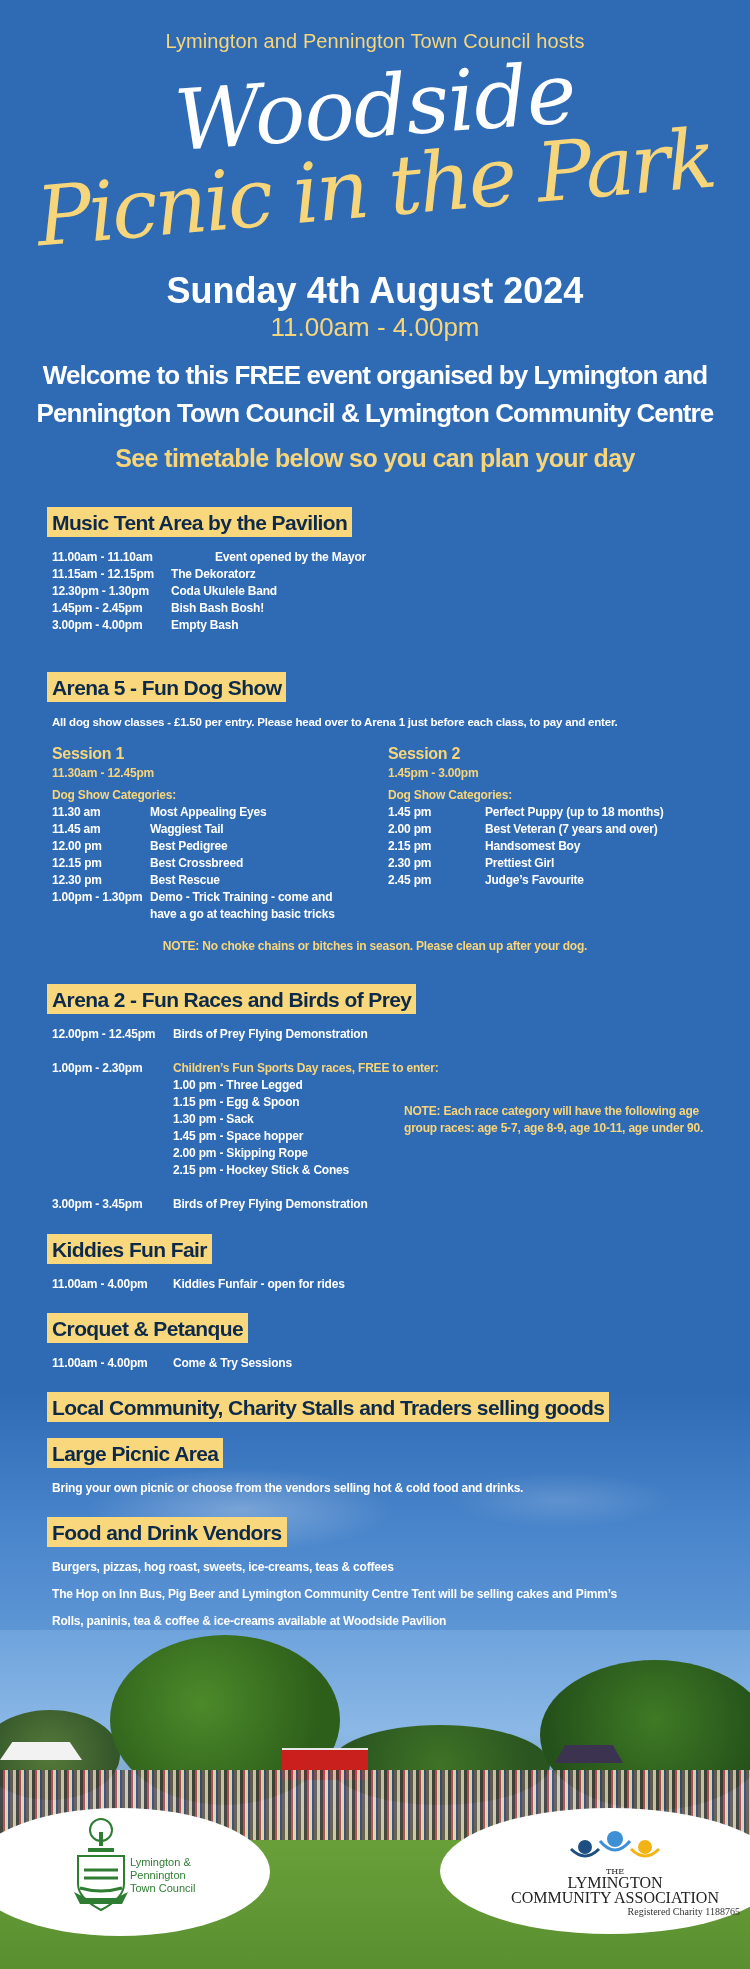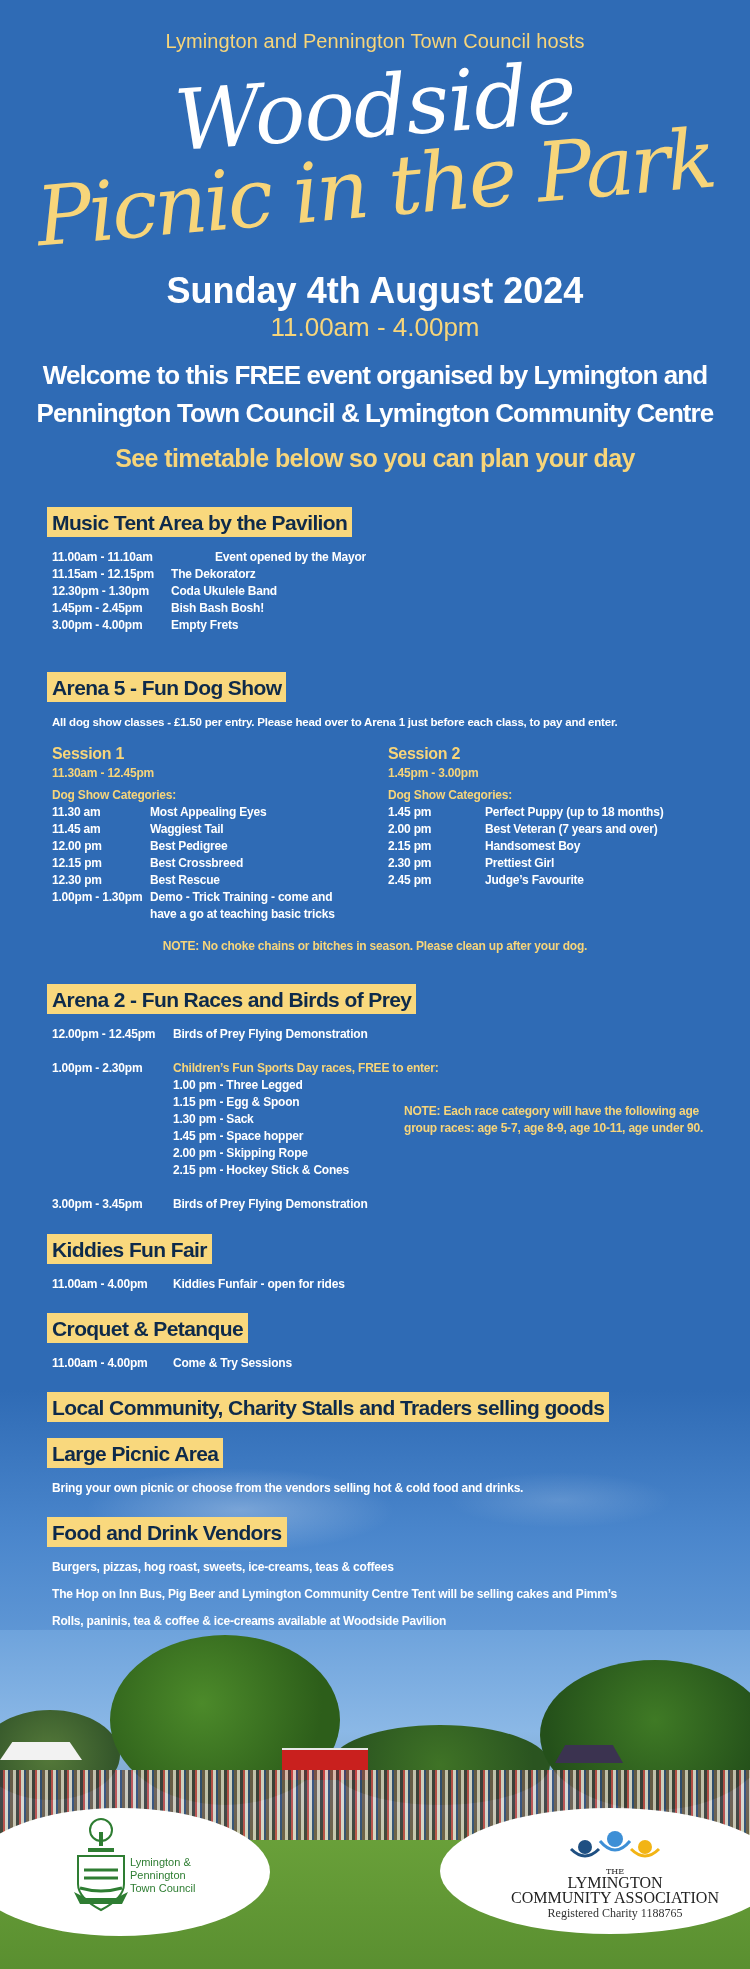--- a/index.html
+++ b/index.html
@@ -66,21 +66,21 @@
   
   .oval { position: absolute; background: #ffffff; border-radius: 50%; }
   .oval.left { left: -30px; top: 1808px; width: 300px; height: 128px; }
   .oval.right { left: 440px; top: 1808px; width: 340px; height: 126px; }
   .ltc-text { position: absolute; left: 130px; top: 1856px; color: #2e7d32; font-size: 11px; line-height: 13px; font-weight: normal; }
   .crest { position: absolute; left: 72px; top: 1818px; width: 58px; height: 96px; }
   .lca { position: absolute; left: 490px; top: 1829px; width: 250px; text-align: center; }
   .lca .the { font-family: "DejaVu Serif", serif; font-size: 8px; color: #222; margin-top: 4px; }
   .lca .name1 { font-family: "Liberation Serif", serif; font-size: 16px; color: #222; line-height: 14px; }
   .lca .name2 { font-family: "Liberation Serif", serif; font-size: 16px; color: #222; line-height: 16px; }
-  .lca .charity { font-family: "Liberation Serif", serif; font-size: 12px; color: #333; }
+  .lca .charity { font-family: "Liberation Serif", serif; font-size: 10px; color: #333; text-align: right; }
   .lca-icon { display: block; margin: 0 auto; }
 </style>
 </head>
 <body>
 
 <div class="poster">
 
   <div class="sky"></div>
   <div class="photo">
     <div class="tree left"></div>
@@ -108,21 +108,21 @@
   <div class="sec-title" style="top:507px;">Music Tent Area by the Pavilion</div>
   <div class="line col-a" style="top:550px;">11.00am - 11.10am</div>
   <div class="line" style="top:550px;left:171px;padding-left:44px;">Event opened by the Mayor</div>
   <div class="line col-a" style="top:567px;">11.15am - 12.15pm</div>
   <div class="line" style="top:567px;left:171px;">The Dekoratorz</div>
   <div class="line col-a" style="top:584px;">12.30pm - 1.30pm</div>
   <div class="line" style="top:584px;left:171px;">Coda Ukulele Band</div>
   <div class="line col-a" style="top:601px;">1.45pm - 2.45pm</div>
   <div class="line" style="top:601px;left:171px;">Bish Bash Bosh!</div>
   <div class="line col-a" style="top:618px;">3.00pm - 4.00pm</div>
-  <div class="line" style="top:618px;left:171px;">Empty Frets</div>
+  <div class="line" style="top:618px;left:171px;">Empty Bash</div>
 
   <div class="sec-title" style="top:672px;">Arena 5 - Fun Dog Show</div>
   <div class="line" style="top:716px;left:52px;font-size:11.5px;">All dog show classes - £1.50 per entry.  Please head over to Arena 1 just before each class, to pay and enter.</div>
 
   <div class="session-h" style="top:745px;left:52px;">Session 1</div>
   <div class="line yellow" style="top:766px;left:52px;">11.30am - 12.45pm</div>
   <div class="line yellow" style="top:788px;left:52px;">Dog Show Categories:</div>
   <div class="line" style="top:805px;left:52px;">11.30 am</div>
   <div class="line" style="top:805px;left:150px;">Most Appealing Eyes</div>
   <div class="line" style="top:822px;left:52px;">11.45 am</div>

